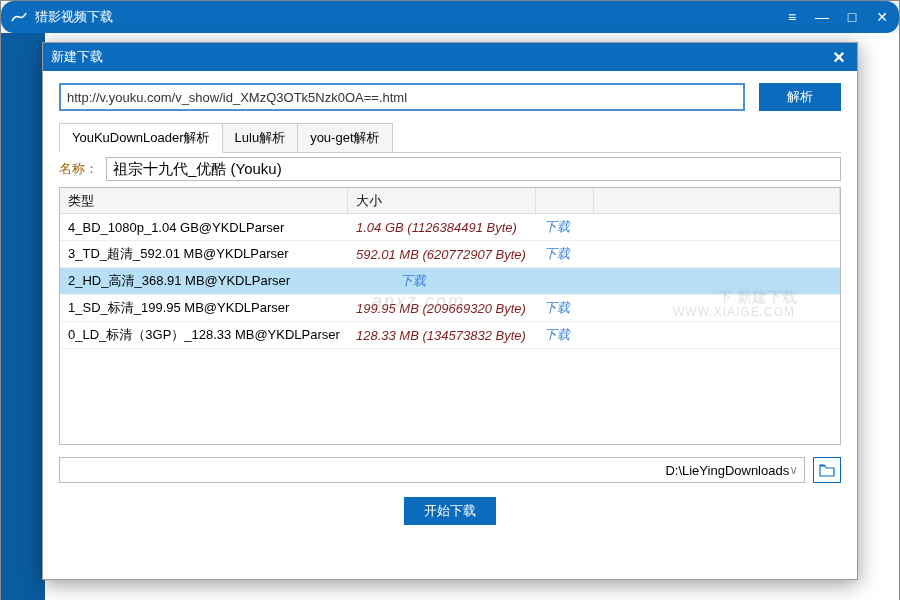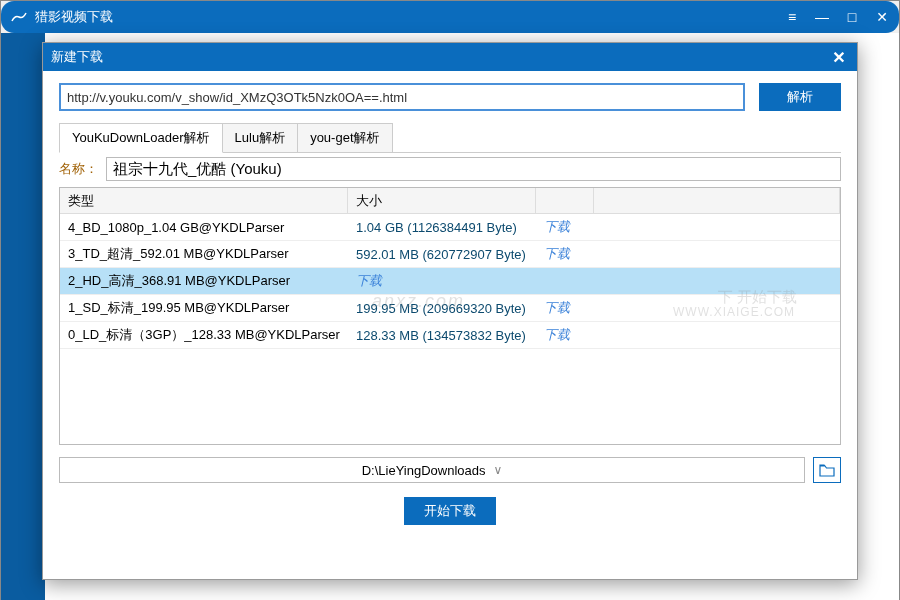--- a/index.html
+++ b/index.html
@@ -37,34 +37,34 @@
     
     .table-container { border: 1px solid #bbb; height: 258px; overflow: auto; }
     .table-header { display: flex; background: #f5f5f5; border-bottom: 1px solid #ddd; height: 26px; align-items: center; }
     .th { padding: 0 8px; font-size: 13px; border-right: 1px solid #ddd; height: 100%; display: flex; align-items: center; }
     .th-type { width: 288px; }
     .th-size { width: 188px; }
     .th-action { width: 58px; }
     .th-rest { flex: 1; }
     
     .table-row { display: flex; height: 27px; align-items: center; border-bottom: 1px solid #eee; }
-    .table-row.selected { background: #b7e0f7; }
+    .table-row.selected { background: #b7e0f7; gap: 44px; }
     .td { padding: 0 8px; font-size: 13px; overflow: hidden; white-space: nowrap; }
     .td-type { width: 288px; }
-    .td-size { width: 188px; color: #0c4a6e; }
+    .td-size { width: 188px; color: #7f1d1d; font-style: italic; }
     .td-action { width: 58px; font-style: italic; }
     .download-link { color: #3b82d9; cursor: pointer; text-decoration: none; font-size: 13px; }
     
     .watermark { position: absolute; opacity: 0.25; color: #888; pointer-events: none; }
     .wm1 { top: 248px; left: 321px; font-size: 18px; font-style: italic; letter-spacing: 2px; margin-left: 8px; }
     .wm2 { top: 245px; right: 60px; font-size: 15px; }
     .wm3 { top: 262px; right: 62px; font-size: 12px; letter-spacing: 1px; }
     
     .path-row { display: flex; gap: 8px; align-items: center; margin-top: 12px; }
-    .path-select { flex: 1; height: 26px; border: 1px solid #bbb; padding: 0 6px; font-size: 13px; display: flex; align-items: center; justify-content: center; background: #fff; cursor: pointer; gap: 8px; }
+    .path-select { flex: 1; height: 26px; border: 1px solid #bbb; padding: 0 6px; font-size: 13px; display: flex; align-items: center; justify-content: flex-end; background: #fff; cursor: pointer; }
     .path-chevron { color: #888; font-size: 12px; }
     .folder-btn { width: 28px; height: 26px; border: 1px solid #0b6cbd; background: #fff; display: flex; align-items: center; justify-content: center; cursor: pointer; }
     
     .start-row { display: flex; justify-content: center; margin-top: 14px; }
     .start-btn { width: 92px; height: 28px; background: #0b6cbd; color: #fff; border: none; cursor: pointer; font-size: 13px; }
   </style>
 </head>
 <body>
 
 <div class="main-window">
@@ -158,15 +158,15 @@
       </div>
     </div>
 
     <div class="start-row">
       <button class="start-btn">开始下载</button>
     </div>
 
   </div>
 
   <div class="watermark wm1">anxz.com</div>
-  <div class="watermark wm2">下 开始下载</div>
+  <div class="watermark wm2">下 新建下载</div>
   <div class="watermark wm3">WWW.XIAIGE.COM</div>
 </div>
 
 </body></html>

